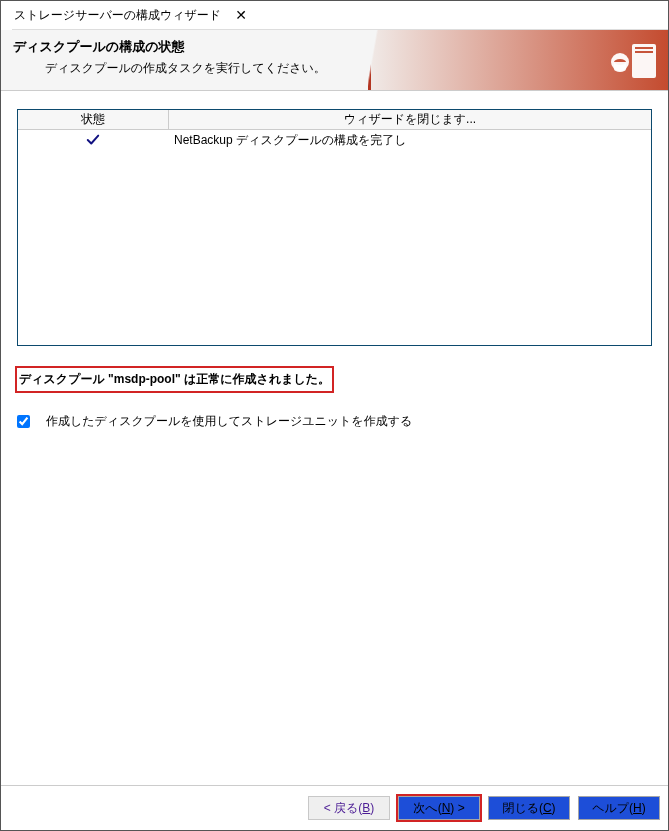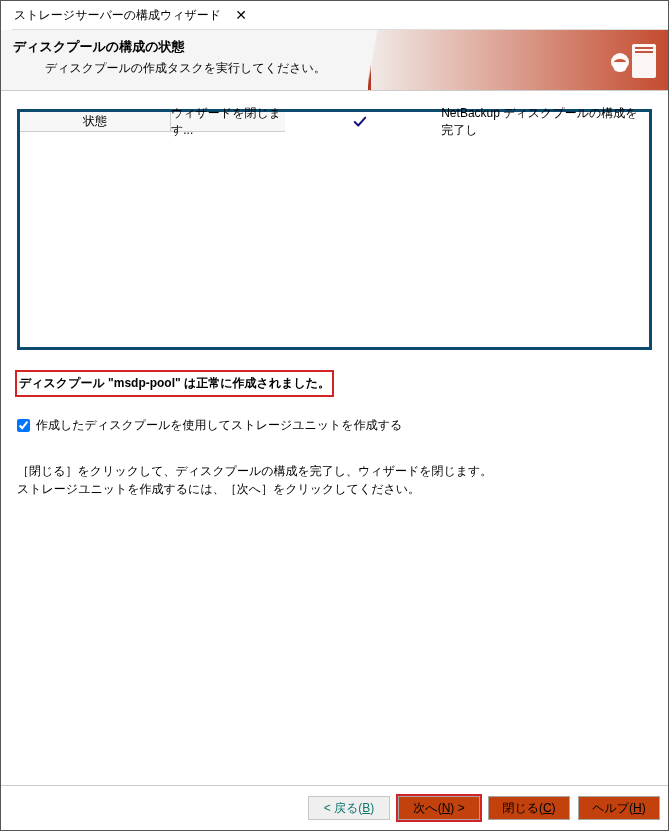--- a/index.html
+++ b/index.html
@@ -86,24 +86,24 @@
   }
 
   .content {
     flex: 1;
     padding: 18px 16px 0 16px;
     display: flex;
     flex-direction: column;
   }
 
   .task-table {
-    border: 3px solid #0c4a6e;
+    border: 1px solid #0c4a6e;
     height: 235px;
     display: flex;
-    flex-direction: row;
+    flex-direction: column;
   }
   .task-head {
     display: flex;
     height: 20px;
     background: #f7f7f7;
   }
   .task-head-cell {
     border-right: 1px solid #ccc;
     border-bottom: 1px solid #ccc;
     display: flex;
@@ -134,21 +134,21 @@
   .highlight-box {
     outline: 2px solid #d22424;
     outline-offset: 0;
     display: inline-block;
   }
 
   .option-row {
     margin-top: 22px;
     display: flex;
     align-items: center;
-    gap: 6px;
+    gap: 16px;
   }
   .option-row input[type="checkbox"] {
     margin: 0;
   }
 
   .hint {
     margin-top: 28px;
     font-size: 12px;
     line-height: 1.5;
   }
@@ -159,32 +159,32 @@
     border-top: 1px solid #ccc;
     display: flex;
     align-items: center;
     justify-content: flex-end;
     padding: 0 8px;
     gap: 8px;
   }
   .btn {
     height: 24px;
     min-width: 82px;
-    background: #c2410c;
+    background: #1d4ed8;
     border: 1px solid #a6a6a6;
     font-size: 12px;
     font-family: inherit;
     display: inline-flex;
     align-items: center;
     justify-content: center;
     padding: 0 10px;
     box-sizing: border-box;
   }
   .btn:disabled {
-    color: #0f766e;
+    color: #4c1d95;
     background: #efefef;
     border-color: #c8c8c8;
   }
   .btn .u { text-decoration: underline; }
 </style>
 </head>
 <body>
 
 <div class="window">
 
@@ -235,24 +235,20 @@
 
     <div>
       <span class="result-line highlight-box">ディスクプール "msdp-pool" は正常に作成されました。</span>
     </div>
 
     <label class="option-row">
       <input type="checkbox" checked="" style="">
       <span>作成したディスクプールを使用してストレージユニットを作成する</span>
     </label>
 
-    <div class="hint">
-      <div>［閉じる］をクリックして、ディスクプールの構成を完了し、ウィザードを閉じます。</div>
-      <div>ストレージユニットを作成するには、［次へ］をクリックしてください。</div>
-    </div>
 
   </div>
 
   <div class="footer">
     <button class="btn" disabled="">
       <span>&lt; 戻る(<span class="u">B</span>)</span>
     </button>
     <span class="highlight-box">
       <button class="btn">
         <span>次へ(<span class="u">N</span>) &gt;</span>

